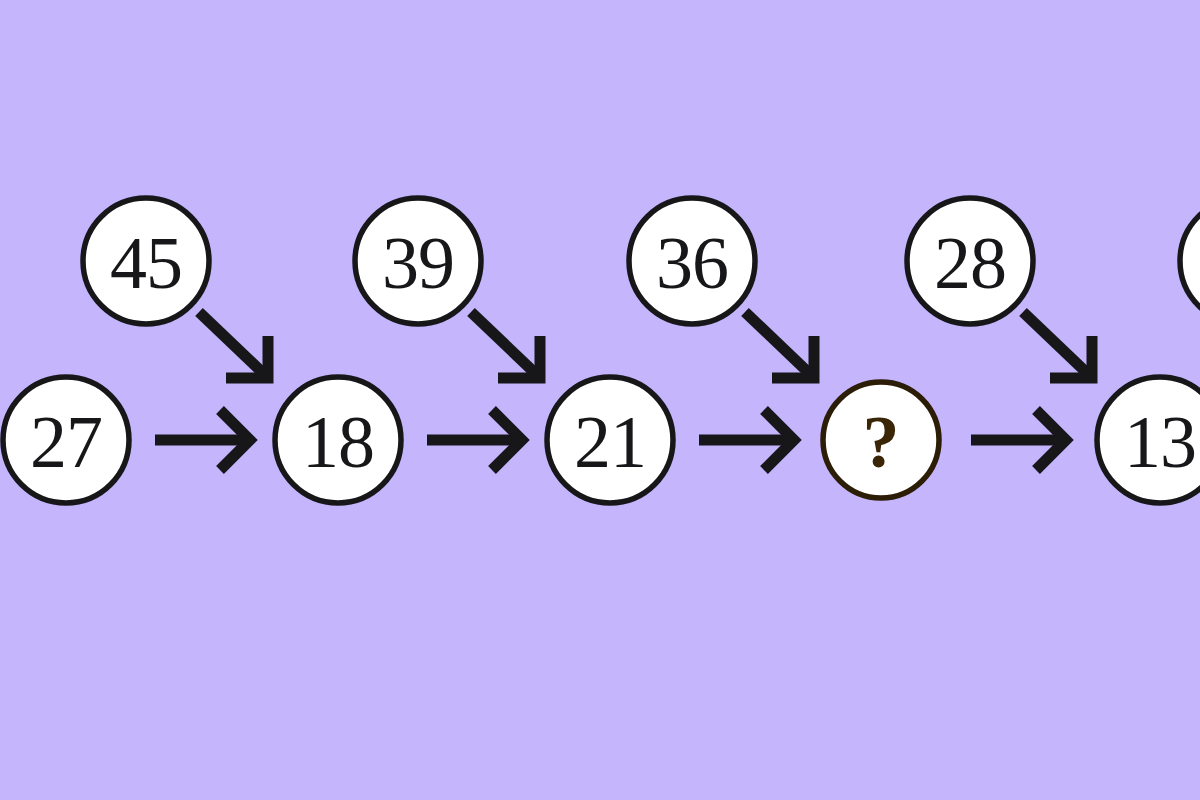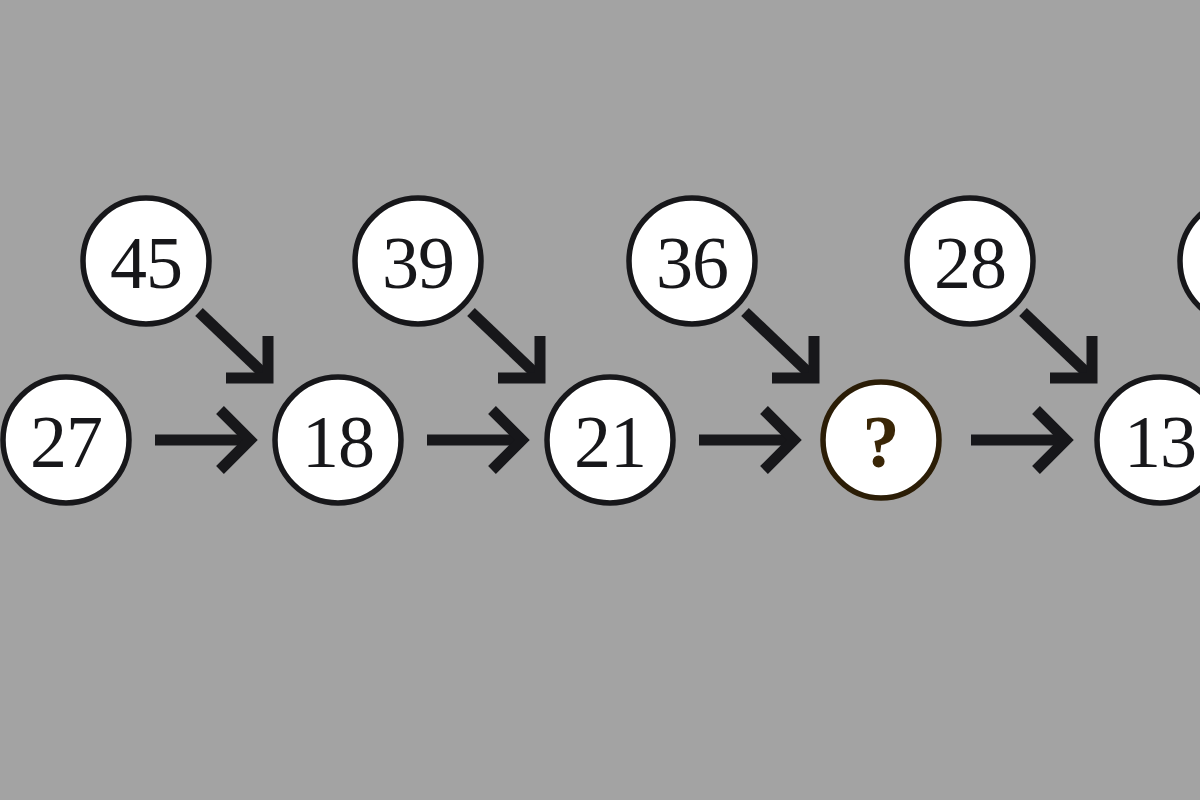--- a/index.html
+++ b/index.html
@@ -8,21 +8,21 @@
     padding: 0;
     background: #ffffff;
   }
   body {
     font-family: "Liberation Serif", "DejaVu Serif", serif;
   }
   #puzzle-canvas {
     position: relative;
     width: 1200px;
     height: 800px;
-    background: #a3a3a3;
+    background: #c4b5fd;
     overflow: hidden;
   }
   #puzzle-svg {
     position: absolute;
     left: 0;
     top: 0;
     width: 1200px;
     height: 800px;
     display: block;
   }

